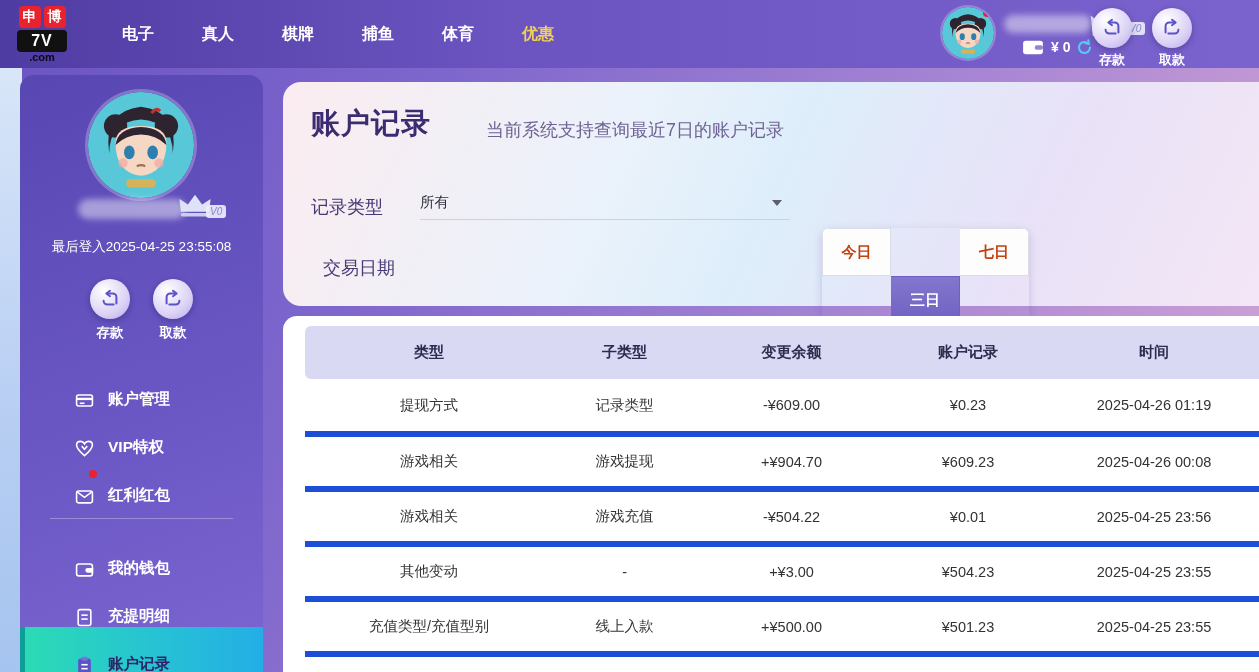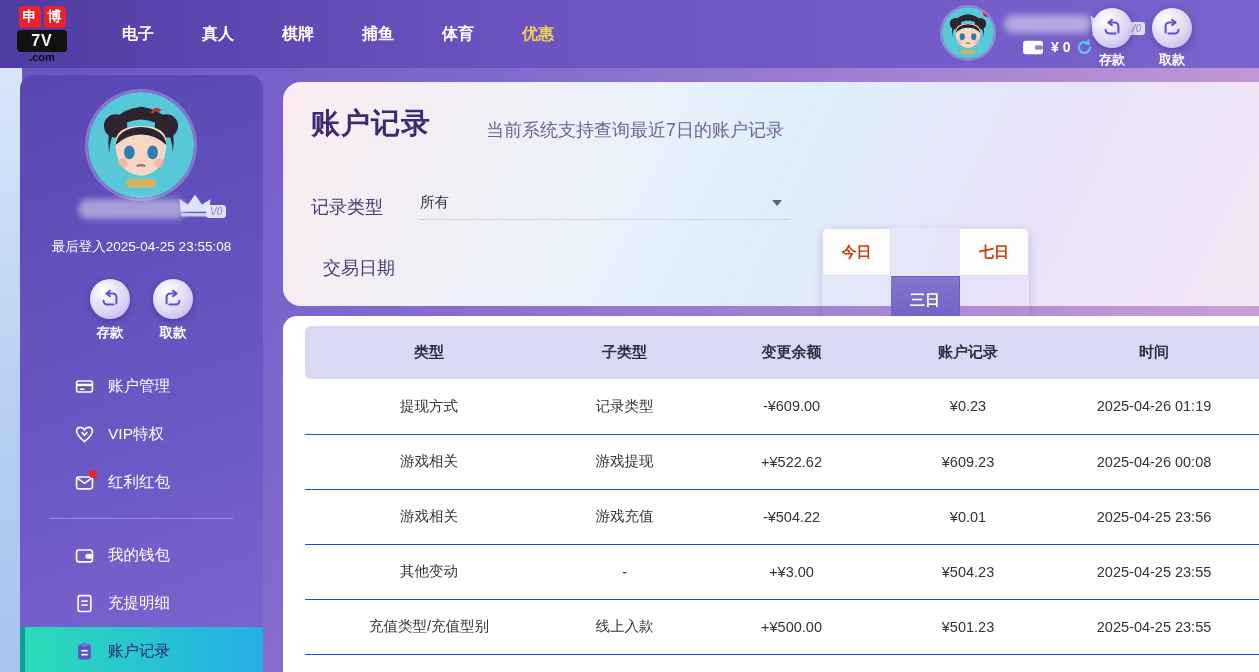--- a/index.html
+++ b/index.html
@@ -60,22 +60,22 @@
   .sb-name { position:absolute; left:58px; top:124px; width:108px; height:20px; }
   .sb-crown { position:absolute; left:158px; top:118px; width:34px; height:26px; }
   .sb-vip { left:186px; top:130px; }
   .sb-login { position:absolute; left:0; top:163px; width:243px; text-align:center;
     color:#fff; font-size:13.5px; }
   .sb-action { position:absolute; top:204px; width:56px; display:flex; flex-direction:column;
     align-items:center; gap:5px; cursor:pointer; }
   .sb-action span { color:#fff; font-size:13.5px; font-weight:bold; }
   .sb-dep { left:62px; } .sb-wd { left:125px; }
   .sb-menu { position:absolute; left:0; top:287px; width:243px; }
-  .sb-item { height:48px; display:flex; align-items:center; padding-left:55px; gap:14px;
-    color:#fff; font-size:15.5px; font-weight:normal; cursor:pointer; position:relative; }
+  .sb-item { height:48px; display:flex; align-items:flex-end; padding-left:55px; gap:14px;
+    color:#fff; font-size:15.5px; font-weight:bold; cursor:pointer; position:relative; }
   .sb-item svg { flex:0 0 auto; }
   .sb-item.active { background:linear-gradient(90deg,#2bdbb4 0%,#27c2d4 55%,#23aee6 100%);
     color:#2c2668; border-left:5px solid #0d9f97; padding-left:50px; }
   .sb-divider { height:1px; background:rgba(255,255,255,.3); margin:12px 30px; }
   .red-dot { position:absolute; width:8px; height:8px; background:#e8232e; border-radius:50%;
     left:69px; top:12px; }
 
   
   .filter-panel { position:absolute; left:283px; top:82px; width:976px; height:224px;
     border-radius:18px 0 0 18px;
@@ -103,21 +103,21 @@
   .range-btn.active { background:linear-gradient(180deg,#8376ce,#6f61c2); color:#fff;
     border-color:#6f61c2;margin-top:48px; }
 
   .table-panel { position:absolute; left:283px; top:316px; width:976px; height:356px;
     background:#ffffff; border-radius:14px 0 0 0; z-index:5; padding:10px 0 0 22px; }
   table.records { width:954px; border-collapse:collapse; table-layout:fixed; }
   table.records th { background:#d9d9f4; color:#2c2c50; font-size:15px; font-weight:bold;
     height:53px; }
   table.records th:first-child { border-radius:6px 0 0 6px; }
   table.records td { height:55px; text-align:center; font-size:14.5px; color:#333;
-    border-bottom:1px solid #1d4ed8; }
+    border-bottom:6px solid #1d4ed8; }
   td.chg { color:#e81c2e; } td.aft { color:#6c6cd9; }
   .c1{width:26%}.c2{width:15%}.c3{width:20%}.c4{width:17%}.c5{width:22%}
 </style>
 </head>
 <body>
 
 <header class="topnav">
   <div class="logo">
     <div class="logo-top">
       <div class="logo-sq">申</div>
@@ -334,21 +334,21 @@
       <tr>
         <td>提现方式</td>
         <td>记录类型</td>
         <td class="chg">-¥609.00</td>
         <td class="aft">¥0.23</td>
         <td>2025-04-26 01:19</td>
       </tr>
       <tr>
         <td>游戏相关</td>
         <td>游戏提现</td>
-        <td class="chg">+¥522.62</td>
+        <td class="chg">+¥904.70</td>
         <td class="aft">¥609.23</td>
         <td>2025-04-26 00:08</td>
       </tr>
       <tr>
         <td>游戏相关</td>
         <td>游戏充值</td>
         <td class="chg">-¥504.22</td>
         <td class="aft">¥0.01</td>
         <td>2025-04-25 23:56</td>
       </tr>

